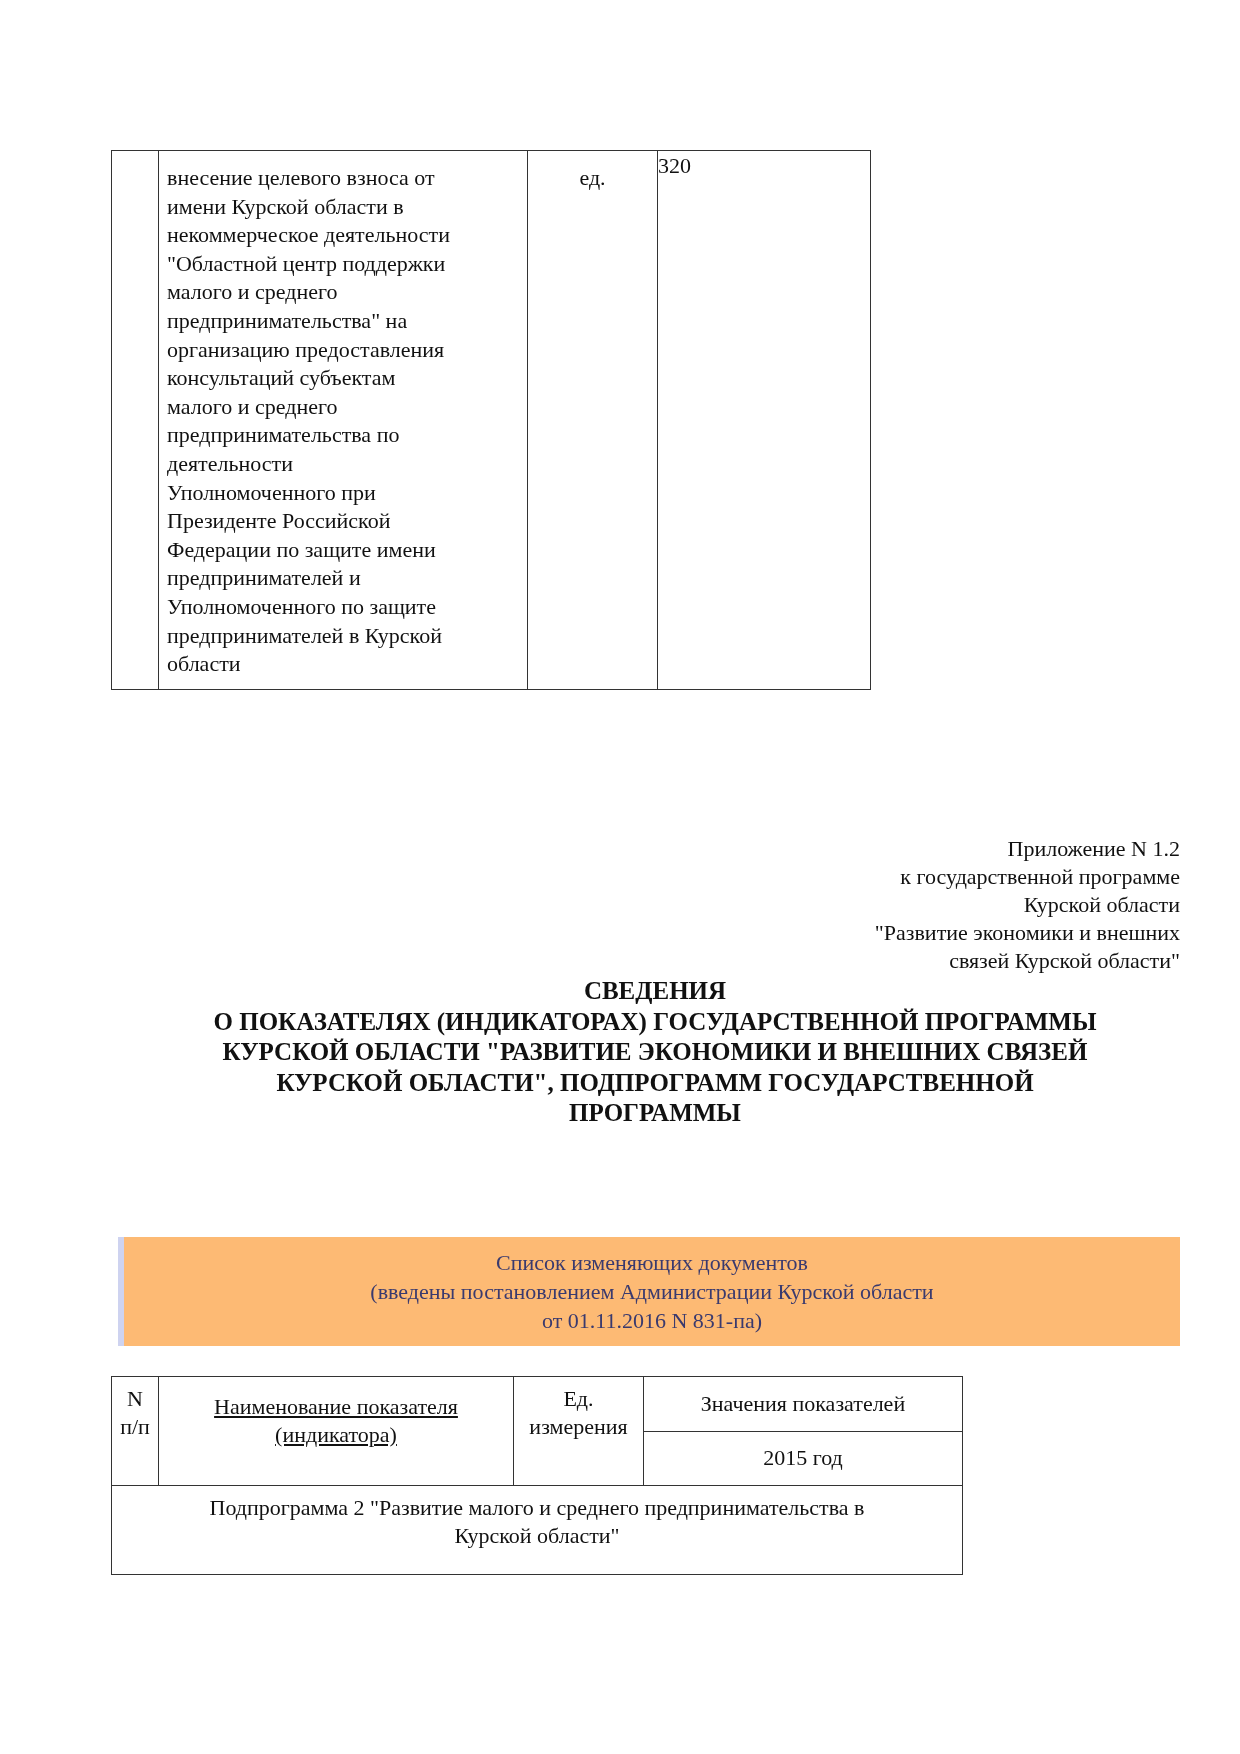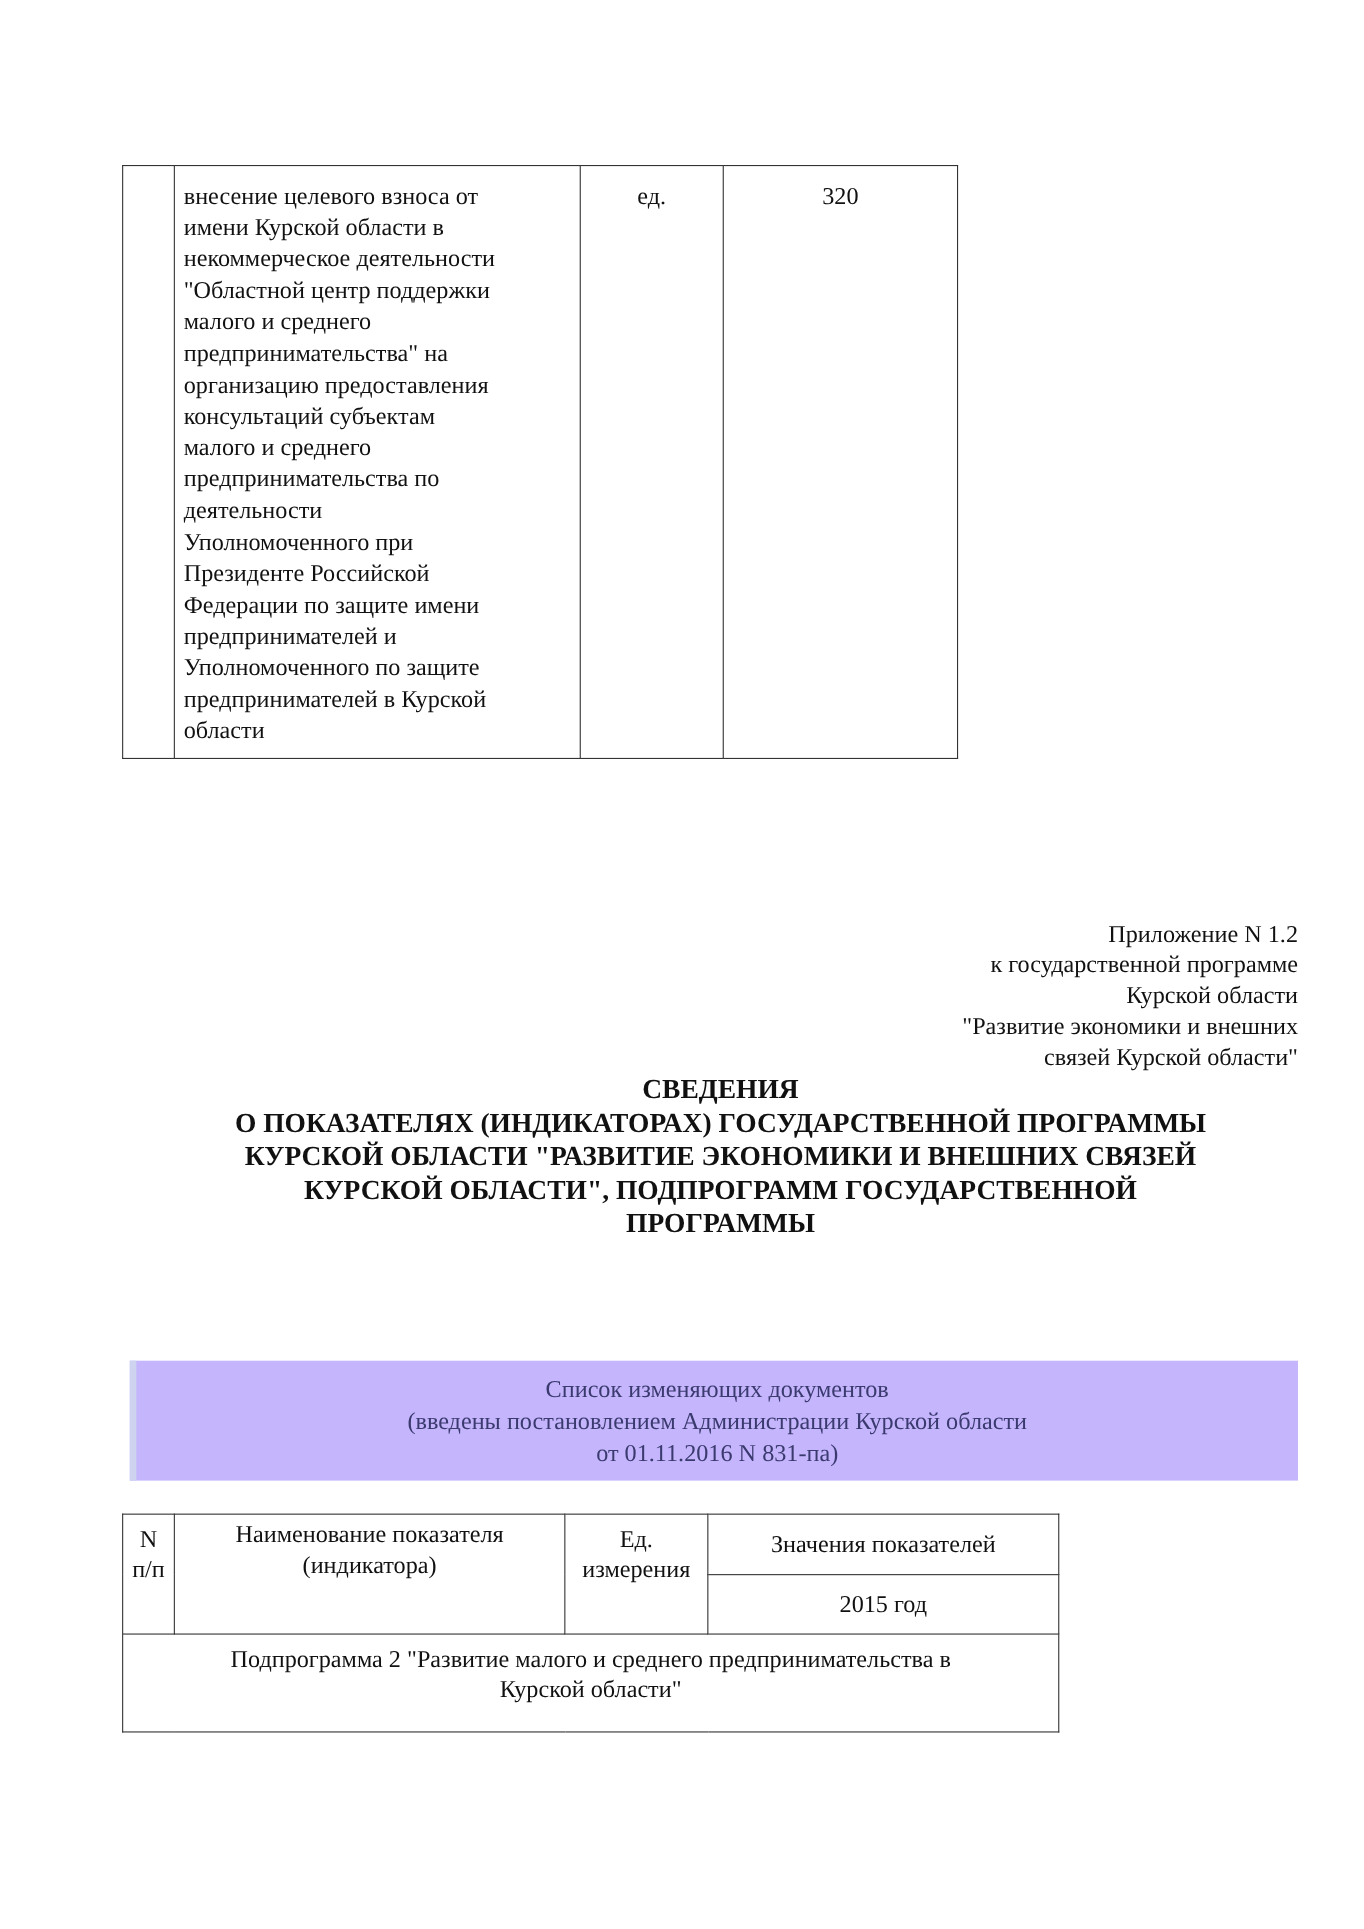--- a/index.html
+++ b/index.html
@@ -11,42 +11,42 @@
     }
     .abs { position: absolute; font-family: Liberation Serif, serif; }
     table.grid { border-collapse: collapse; position: absolute; table-layout: fixed; }
     table.grid td { border: 1.5px solid #333333; vertical-align: top; padding: 0; font-size: 22px; line-height: 28.6px; }
 
     
     #t1 { left: 111px; top: 150px; width: 760px; height: 540px; }
     #t1 td.c-num { width: 46px; }
     #t1 td.c-name { width: 354px; padding: 13px 6px 0 8px; text-align: left; }
     #t1 td.c-unit { width: 129px; text-align: center; padding-top: 13px; }
-    #t1 td.c-val { text-align: center; padding-top: 13px; }
+    #t1 td.c-val { padding-top: 1px; }
 
     
     #appendix { right: 60px; top: 835px; text-align: right; font-size: 22px; line-height: 28px; }
     #appendix div { white-space: nowrap; }
 
     
     #title { left: 120px; width: 1070px; top: 976px; text-align: center; font-weight: bold; font-size: 25px; line-height: 30.5px; }
     #title div { white-space: nowrap; }
 
     
     #changes {
       left: 118px; top: 1237px; width: 1062px; height: 109px;
-      background: #c4b5fd; border-left: 6px solid #ced3f0; box-sizing: border-box;
+      background: #fdba74; border-left: 6px solid #ced3f0; box-sizing: border-box;
       color: #3a3a6e; text-align: center; font-size: 22px; line-height: 29px; padding-top: 11px;
     }
 
     
     #t2 { left: 111px; top: 1376px; width: 852px; }
     #t2 td { text-align: center; vertical-align: top; }
     #t2 td.h-num { width: 46px; height: 100px; padding-top: 8px; line-height: 28px; }
-    #t2 td.h-name { width: 354px; padding-top: 4px; line-height: 28px; }
+    #t2 td.h-name { width: 354px; padding-top: 16px; line-height: 28px; text-decoration: underline; }
     #t2 td.h-unit { width: 129px; padding-top: 8px; line-height: 28px; }
     #t2 td.h-vals { height: 50px; vertical-align: middle; line-height: 28px; }
     #t2 td.h-year { height: 50px; vertical-align: middle; line-height: 28px; }
     #t2 td.subprog { height: 80px; padding-top: 8px; line-height: 28px; }
   </style>
 </head>
 <body>
 
 <table class="grid" id="t1">
   <tbody>

